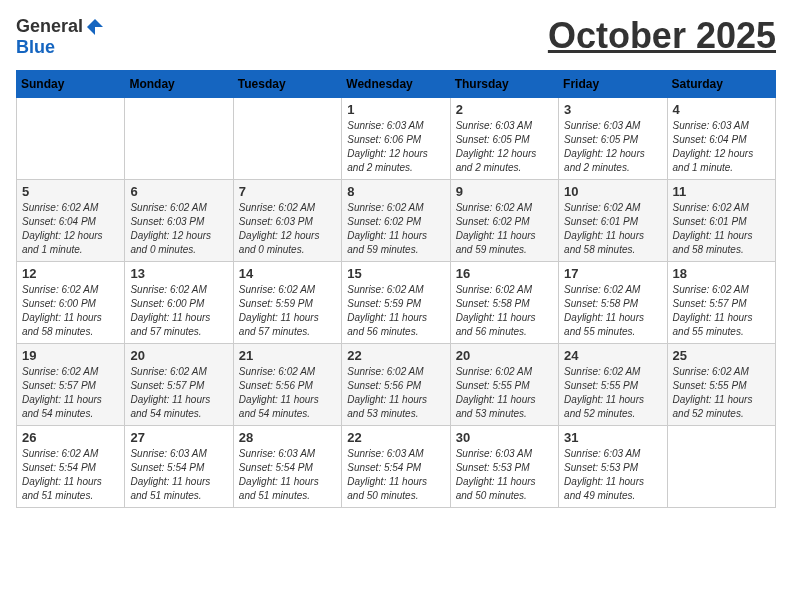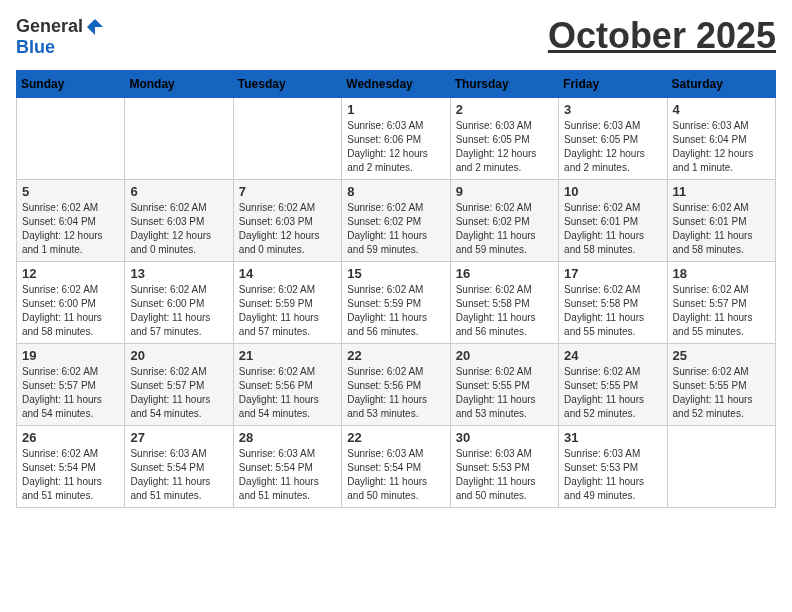--- a/index.html
+++ b/index.html
@@ -85,20 +85,21 @@
     .day-number {
       font-size: 13px;
       font-weight: bold;
       display: block;
       margin-bottom: 2px;
     }
     .day-info {
       font-size: 10px;
       line-height: 1.4;
       color: #333;
+      font-style: italic;
     }
     .empty-cell {
       background: #f9f9f9;
     }
   </style>
 </head>
 <body>
 
 <div class="header">
   <div class="logo">

